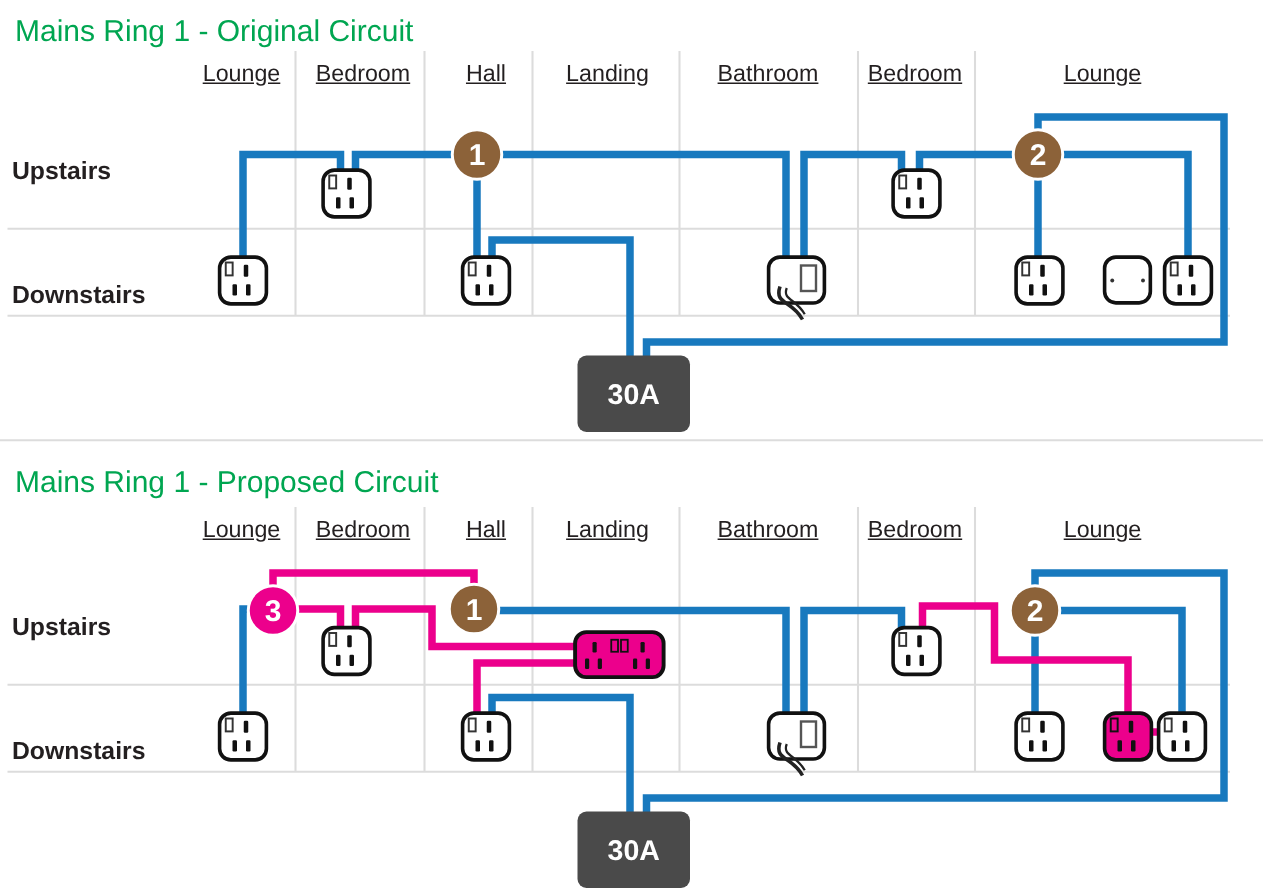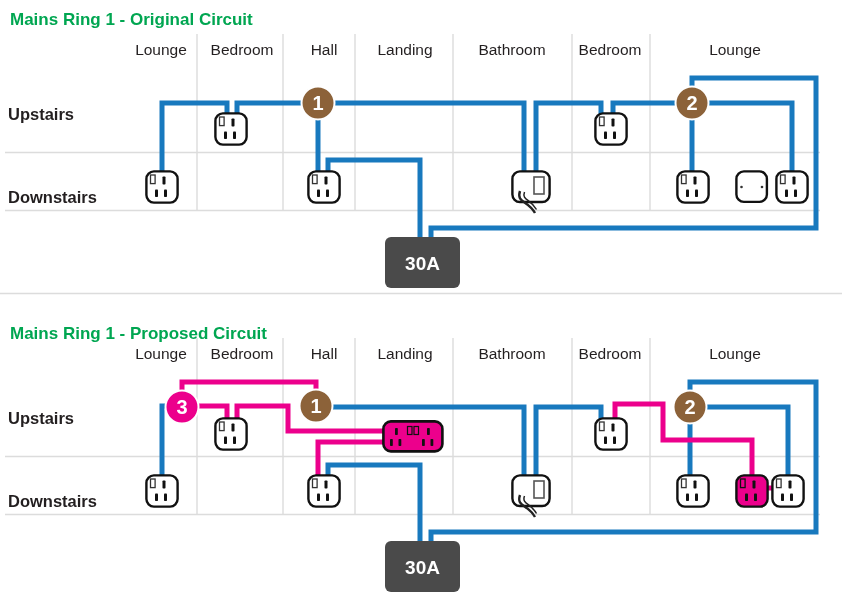--- a/index.html
+++ b/index.html
@@ -1,20 +1,20 @@
 <!DOCTYPE html>
 <html><head>
 <meta charset="utf-8">
 <style>
   html,body{margin:0;padding:0;background:#fff;}
   .stage{position:relative;width:842px;height:595px;background:#fff;overflow:hidden;
          font-family:"Liberation Sans",sans-serif;color:#231F20;}
   .stage svg{position:absolute;left:0;top:0;}
-  .title{position:absolute;left:10px;font-weight:bold;font-size:17px;color:#00A651;white-space:nowrap;}
-  .hdr{position:absolute;transform:translateX(-50%);font-size:15.5px;white-space:nowrap;}
+  .title{position:absolute;left:10px;font-weight:normal;font-size:20px;color:#00A651;white-space:nowrap;}
+  .hdr{position:absolute;transform:translateX(-50%);font-size:15.5px;white-space:nowrap;text-decoration:underline;}
   .floor{position:absolute;left:8px;font-size:16.5px;white-space:nowrap;font-weight:bold;}
   .jnum{font-family:"Liberation Sans",sans-serif;font-weight:bold;font-size:20px;fill:#fff;text-anchor:middle;}
   .fuse-label{font-family:"Liberation Sans",sans-serif;font-weight:600;font-size:19px;fill:#fff;text-anchor:middle;}
 </style>
 </head>
 <body>
 
 <div class="stage">
 
   <svg width="842" height="595" viewBox="0 0 842 595">
@@ -169,21 +169,21 @@
   <div class="hdr" style="left:161px;top:41px">Lounge</div>
   <div class="hdr" style="left:242px;top:41px">Bedroom</div>
   <div class="hdr" style="left:324px;top:41px">Hall</div>
   <div class="hdr" style="left:405px;top:41px">Landing</div>
   <div class="hdr" style="left:512px;top:41px">Bathroom</div>
   <div class="hdr" style="left:610px;top:41px">Bedroom</div>
   <div class="hdr" style="left:735px;top:41px">Lounge</div>
   <div class="floor" style="top:105px">Upstairs</div>
   <div class="floor" style="top:188px">Downstairs</div>
 
-  <div class="title" style="top:324px">Mains Ring 1 - Proposed Circuit</div>
+  <div class="title" style="top:311px">Mains Ring 1 - Proposed Circuit</div>
   <div class="hdr" style="left:161px;top:345px">Lounge</div>
   <div class="hdr" style="left:242px;top:345px">Bedroom</div>
   <div class="hdr" style="left:324px;top:345px">Hall</div>
   <div class="hdr" style="left:405px;top:345px">Landing</div>
   <div class="hdr" style="left:512px;top:345px">Bathroom</div>
   <div class="hdr" style="left:610px;top:345px">Bedroom</div>
   <div class="hdr" style="left:735px;top:345px">Lounge</div>
   <div class="floor" style="top:409px">Upstairs</div>
   <div class="floor" style="top:492px">Downstairs</div>
 

